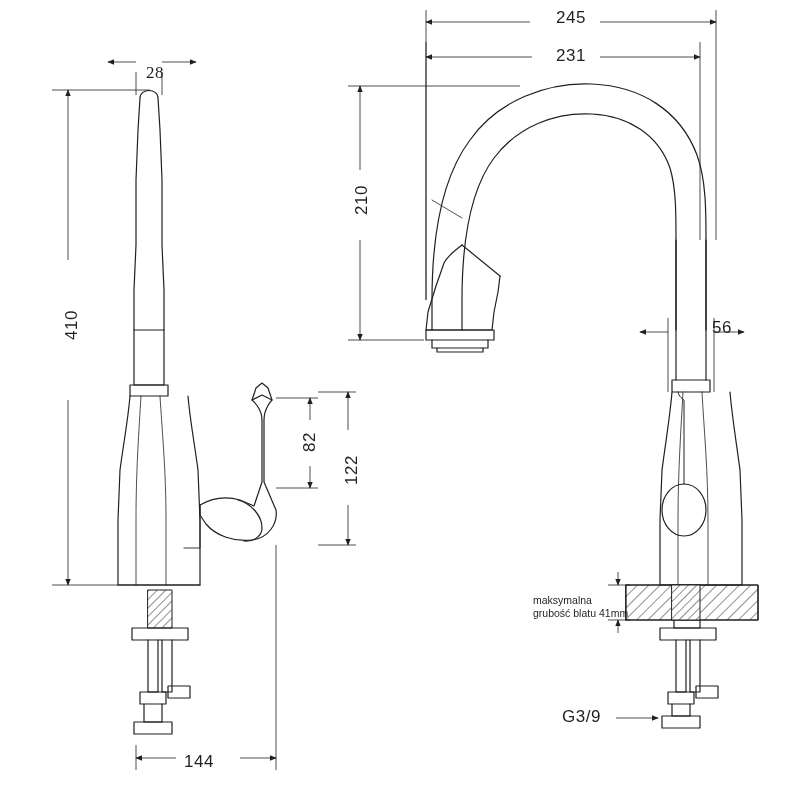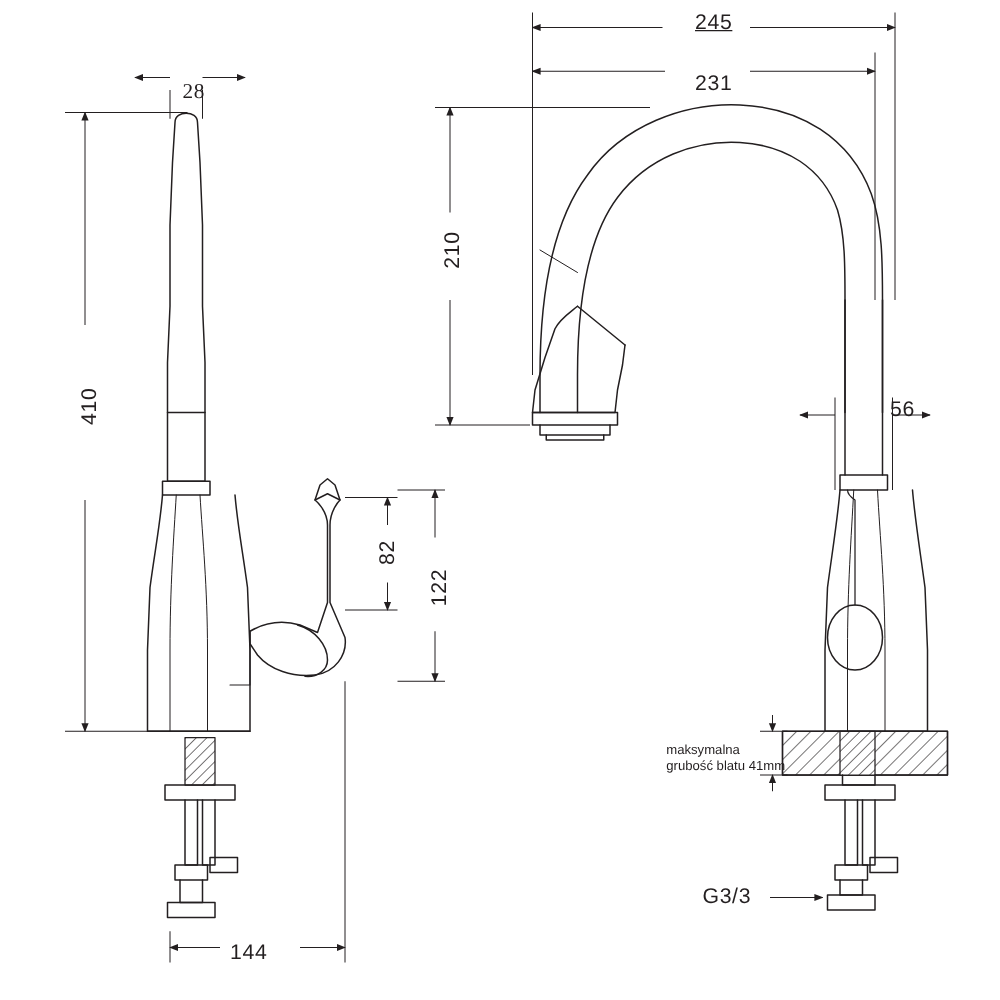--- a/index.html
+++ b/index.html
@@ -225,28 +225,28 @@
   <div class="dim-label" style="left:146px; top:63px;font-family:Liberation Serif, serif;">28</div>
 
   <div class="dim-label vert" style="left:44px; top:315px; width:56px; text-align:center;">410</div>
 
   <div class="dim-label vert" style="left:288px; top:432px; width:44px; text-align:center;">82</div>
 
   <div class="dim-label vert" style="left:326px; top:460px; width:52px; text-align:center;">122</div>
 
   <div class="dim-label" style="left:184px; top:772px; transform:translateY(-100%);">144</div>
 
-  <div class="dim-label" style="left:556px; top:8px;text-decoration:underline;">245</div>
-
-  <div class="dim-label" style="left:556px; top:46px;margin-top:11px;">231</div>
+  <div class="dim-label" style="left:556px; top:8px;">245</div>
+
+  <div class="dim-label" style="left:556px; top:46px;">231</div>
 
   <div class="dim-label vert" style="left:336px; top:190px; width:52px; text-align:center;">210</div>
 
   <div class="dim-label" style="left:676px; top:318px;margin-left:36px;">56</div>
 
   <div class="note" style="left:533px; top:594px; text-align:left; width:88px;">
     <span>maksymalna</span><br>
     <span>grubość blatu 41mm</span>
   </div>
 
-  <div class="dim-label" style="left:562px; top:707px;">G3/3</div>
+  <div class="dim-label" style="left:562px; top:707px;">G3/9</div>
 
 </div>
 
 </body></html>

